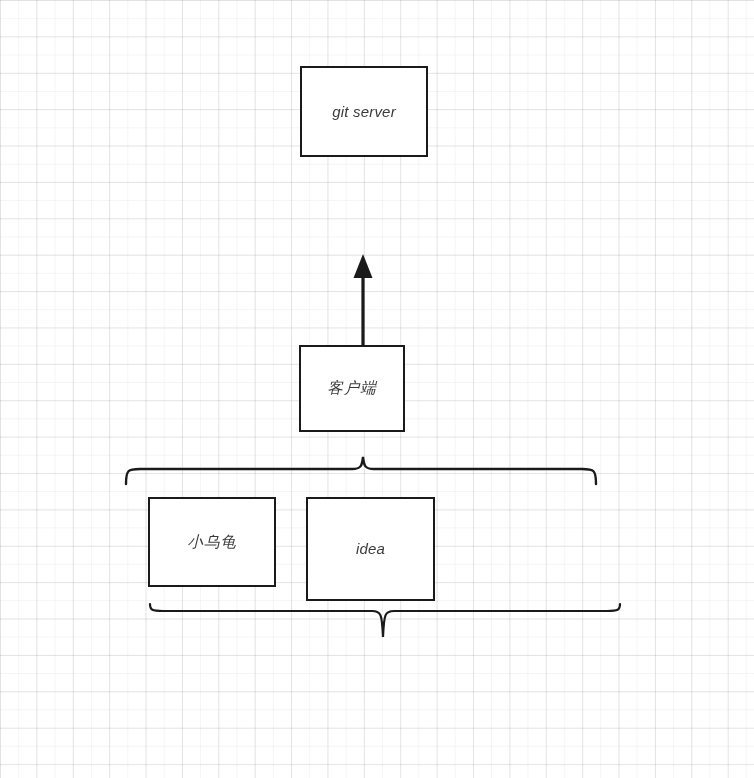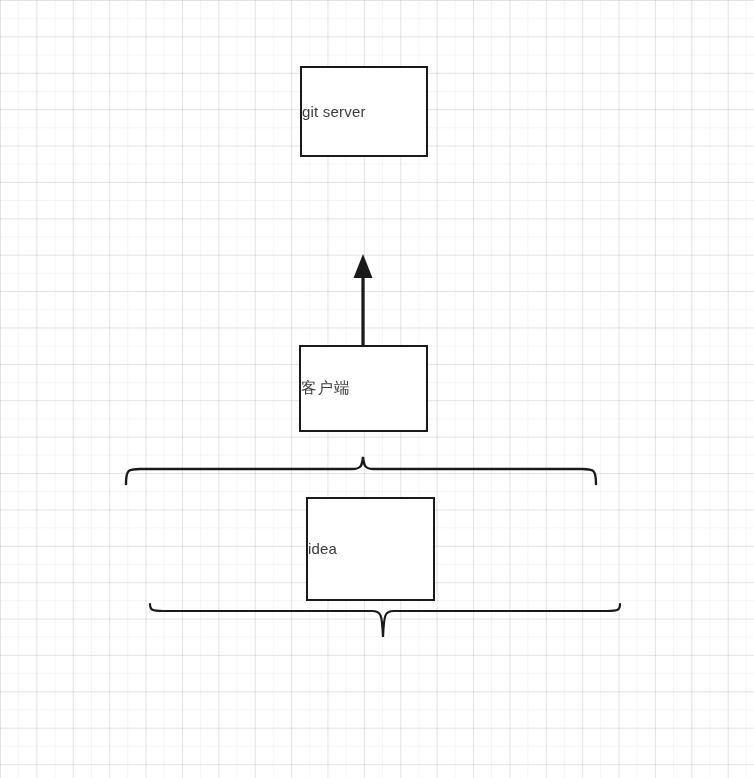--- a/index.html
+++ b/index.html
@@ -30,25 +30,26 @@
       36.4px 36.4px;
     background-position: 0 0, 0 0, 0 0, 0 0;
   }
   .node {
     position: absolute;
     box-sizing: border-box;
     border: 2.5px solid #1a1a1a;
     background: #ffffff;
     display: flex;
     align-items: center;
-    justify-content: flex-start;
+    justify-content: center;
     color: #3a3a3a;
     font-size: 15px;
     letter-spacing: 0.2px;
     line-height: 1.2;
+    font-style: italic;
   }
   .node-label {
     display: block;
     text-align: center;
     white-space: nowrap;
   }
   .cjk {
     font-family: "DejaVu Sans", "Liberation Sans", sans-serif;
     font-size: 15.5px;
     letter-spacing: 1px;
@@ -65,24 +66,27 @@
 </head>
 <body>
 
 <div id="canvas">
 
   <div class="node" style="left:300px; top:66px; width:128px; height:91px;">
     <span class="node-label">git server</span>
   </div>
 
 
-  <div class="node" style="left:299px; top:345px; width:129px; height:87px;">
+  <div class="node" style="left:299px; top:345px; width:106px; height:87px;">
     <span class="node-label cjk">客户端</span>
   </div>
 
+  <div class="node" style="left:148px; top:497px; width:128px; height:90px;">
+    <span class="node-label cjk">小乌龟</span>
+  </div>
 
   <div class="node" style="left:306px; top:497px; width:129px; height:104px;">
     <span class="node-label">idea</span>
   </div>
 
 
 
   <svg class="overlay" viewBox="0 0 754 778">
 
     <g>

